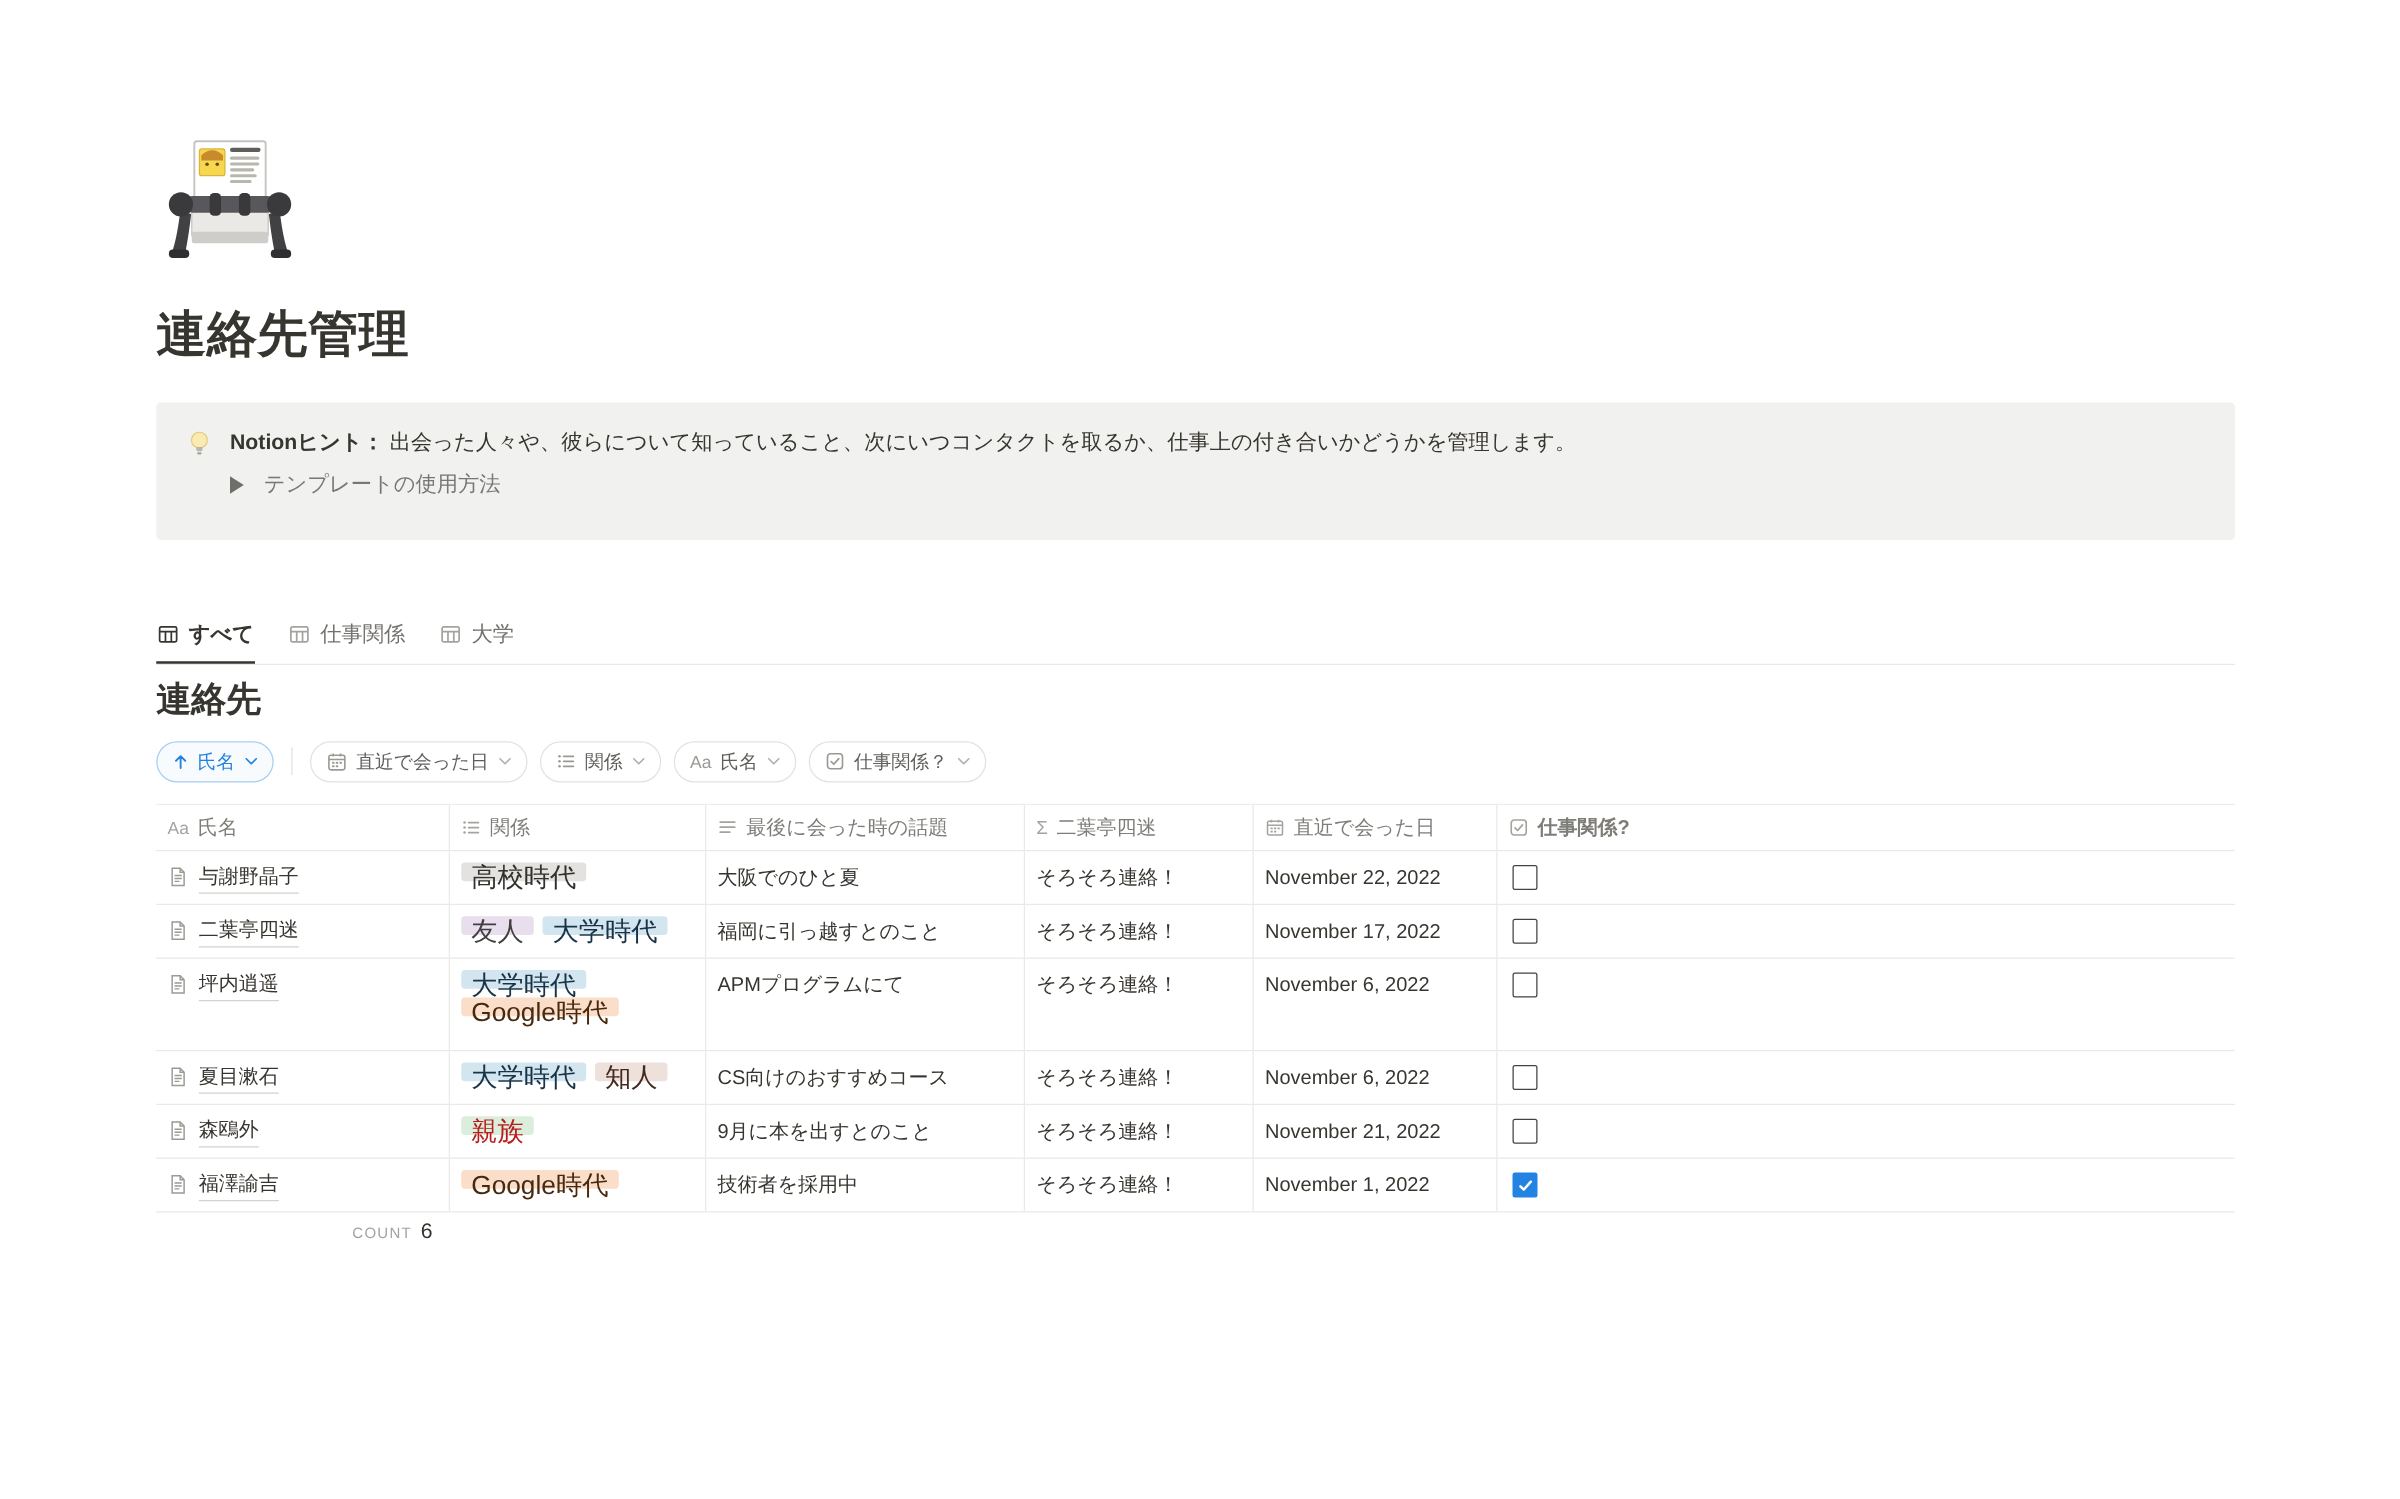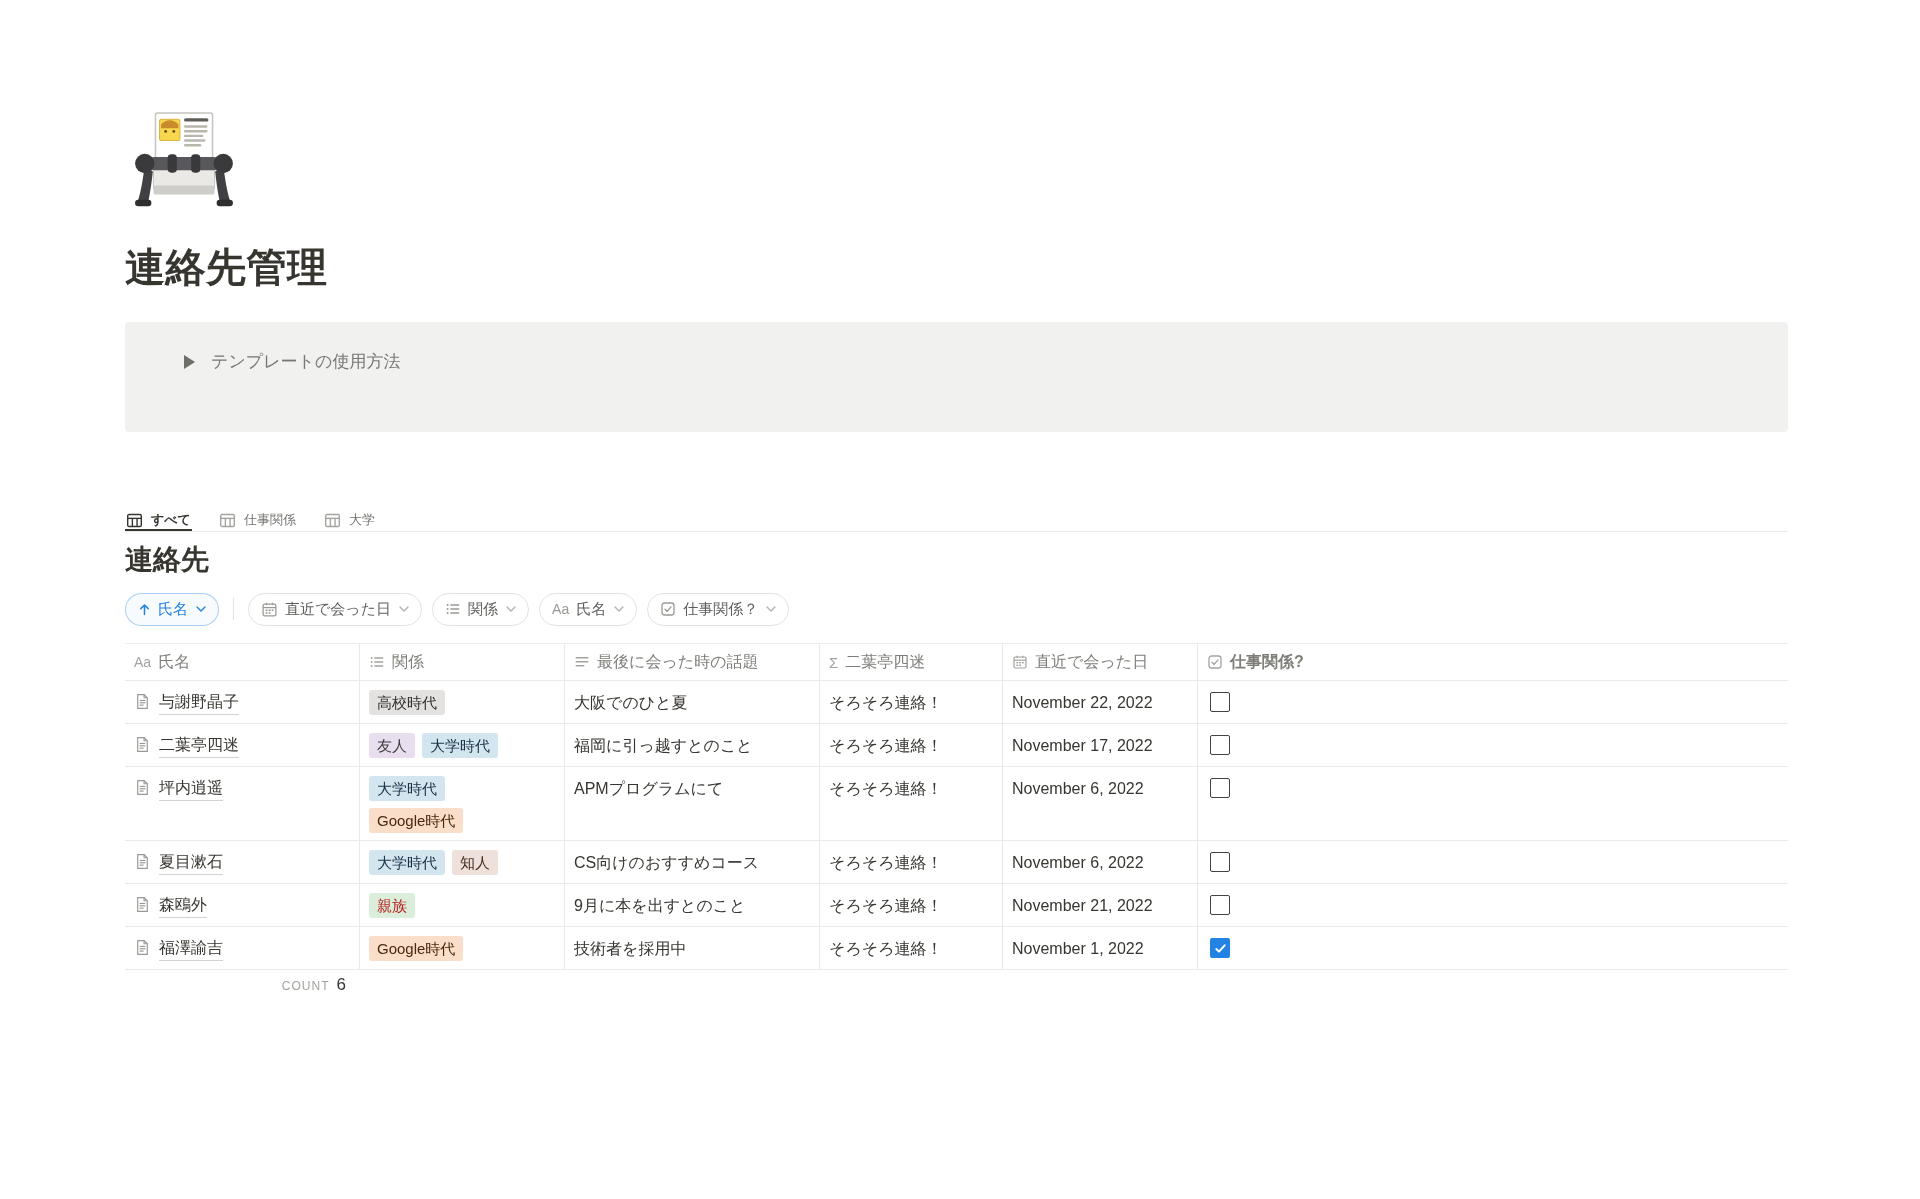--- a/index.html
+++ b/index.html
@@ -24,21 +24,21 @@
   }
   .callout-line1 { display:flex; align-items:flex-start; gap:13px; font-size:17px; line-height:26px; }
   .callout-line1 .bold { font-weight:700; }
   .callout-toggle { display:flex; align-items:center; gap:16px; margin:9px 0 0 36px;
     font-size:17px; color:#787774; cursor:pointer; }
   .tri { width:0; height:0; border-left:11px solid #6F6E69; border-top:7px solid transparent; border-bottom:7px solid transparent; }
 
   
   .tabbar { left:125px; top:486px; width:1663px; height:46px; display:flex; align-items:stretch; gap:26px;
     border-bottom:1px solid #E9E9E7; }
-  .tab { display:flex; align-items:flex-end; gap:8px; font-size:13px; color:#73726E;
+  .tab { display:flex; align-items:center; gap:8px; font-size:17px; color:#73726E;
     border-bottom:2px solid transparent; padding:0 1px; cursor:pointer; }
   .tab .ticon { color:#A5A39E; display:flex; }
   .tab.active { color:#37352F; font-weight:600; border-bottom-color:#37352F; }
   .tab.active .ticon { color:#37352F; }
 
   
   .db-title { left:125px; top:541px; font-size:28px; font-weight:700; }
 
   .toolbar { left:125px; top:592px; height:34px; display:flex; align-items:center; gap:10px; }
   .chip { height:33px; display:flex; align-items:center; gap:7px; padding:0 12px;
@@ -67,22 +67,22 @@
   .c6 { flex:1;font-weight:bold; }
   .hcell { align-items:center; gap:7px; font-size:16px; color:#7E7D78; cursor:pointer; }
   .hcell .hicon { color:#A5A39E; display:flex; }
   .sigma { font-size:15px; color:#A5A39E; font-weight:500; }
   .txtcell { padding-top:10px; font-size:16px; line-height:23px; color:#37352F; cursor:pointer; }
   .namecell { padding-top:10px; gap:8px; cursor:pointer; }
   .doc { color:#9A9994; display:flex; margin-top:2px; }
   .pname { font-size:16px; line-height:22px; font-weight:500; border-bottom:1px solid #D4D2CE; padding-bottom:1px; }
   .tagcell { padding-top:9px; gap:7px; flex-wrap:wrap; cursor:pointer; }
   .tagcol { flex-direction:column; align-items:flex-start; }
-  .tag { display:inline-block; height:25px; line-height:25px; padding:0 8px; border-radius:3px;
-    font-size:15px; white-space:nowrap; }
+  .tag { display:inline-block; height:15px; line-height:25px; padding:0 8px; border-radius:3px;
+    font-size:21px; white-space:nowrap; }
   .tag-gray   { background:#E3E2E0; color:#32302C; }
   .tag-purple { background:#E8DEEE; color:#404040; }
   .tag-blue   { background:#D3E5EF; color:#183347; }
   .tag-orange { background:#FADEC9; color:#49290E; }
   .tag-brown  { background:#EEE0DA; color:#442A1E; }
   .tag-green  { background:#DBEDDB; color:#b91c1c; }
   .ckcell { padding-top:11px; padding-left:12px; cursor:pointer; }
   .cbx { width:20px; height:20px; border:1.5px solid #44433E; border-radius:2px; background:#fff;
     display:flex; align-items:center; justify-content:center; }
   .cbx.checked { border:none; background:#2383E2; }
@@ -118,20 +118,33 @@
     <rect x="36" y="43.5" width="9" height="18" rx="3.5" fill="#39393C"></rect>
     <rect x="59" y="43.5" width="9" height="18" rx="3.5" fill="#39393C"></rect>
     <rect x="4" y="88" width="16" height="6.5" rx="3.2" fill="#2F2F32"></rect>
     <rect x="84" y="88" width="16" height="6.5" rx="3.2" fill="#2F2F32"></rect>
   </svg>
 </div>
 
 <h1 class="abs page-title">連絡先管理</h1>
 
 <div class="abs callout">
+  <div class="callout-line1">
+    <span style="display:flex;margin-top:2px;">
+      <svg width="23" height="23" viewBox="0 0 24 24">
+        <circle cx="12" cy="9.5" r="6.6" fill="#FBEBB0" stroke="#E3CC80" stroke-width="1"></circle>
+        <path d="M9.4 15.2 h5.2 v2.4 a1.2 1.2 0 0 1 -1.2 1.2 h-2.8 a1.2 1.2 0 0 1 -1.2 -1.2 Z" fill="#B9B6AE"></path>
+        <rect x="10.1" y="19.6" width="3.8" height="1.8" rx="0.9" fill="#A5A29A"></rect>
+      </svg>
+    </span>
+    <span>
+      <span class="bold">Notionヒント：</span>
+      <span>出会った人々や、彼らについて知っていること、次にいつコンタクトを取るか、仕事上の付き合いかどうかを管理します。</span>
+    </span>
+  </div>
   <div class="callout-toggle">
     <span class="tri"></span>
     <span>テンプレートの使用方法</span>
   </div>
 </div>
 
 <div class="abs tabbar">
   <div class="tab active">
     <span class="ticon">
       <svg width="17" height="17" viewBox="0 0 16 16">

